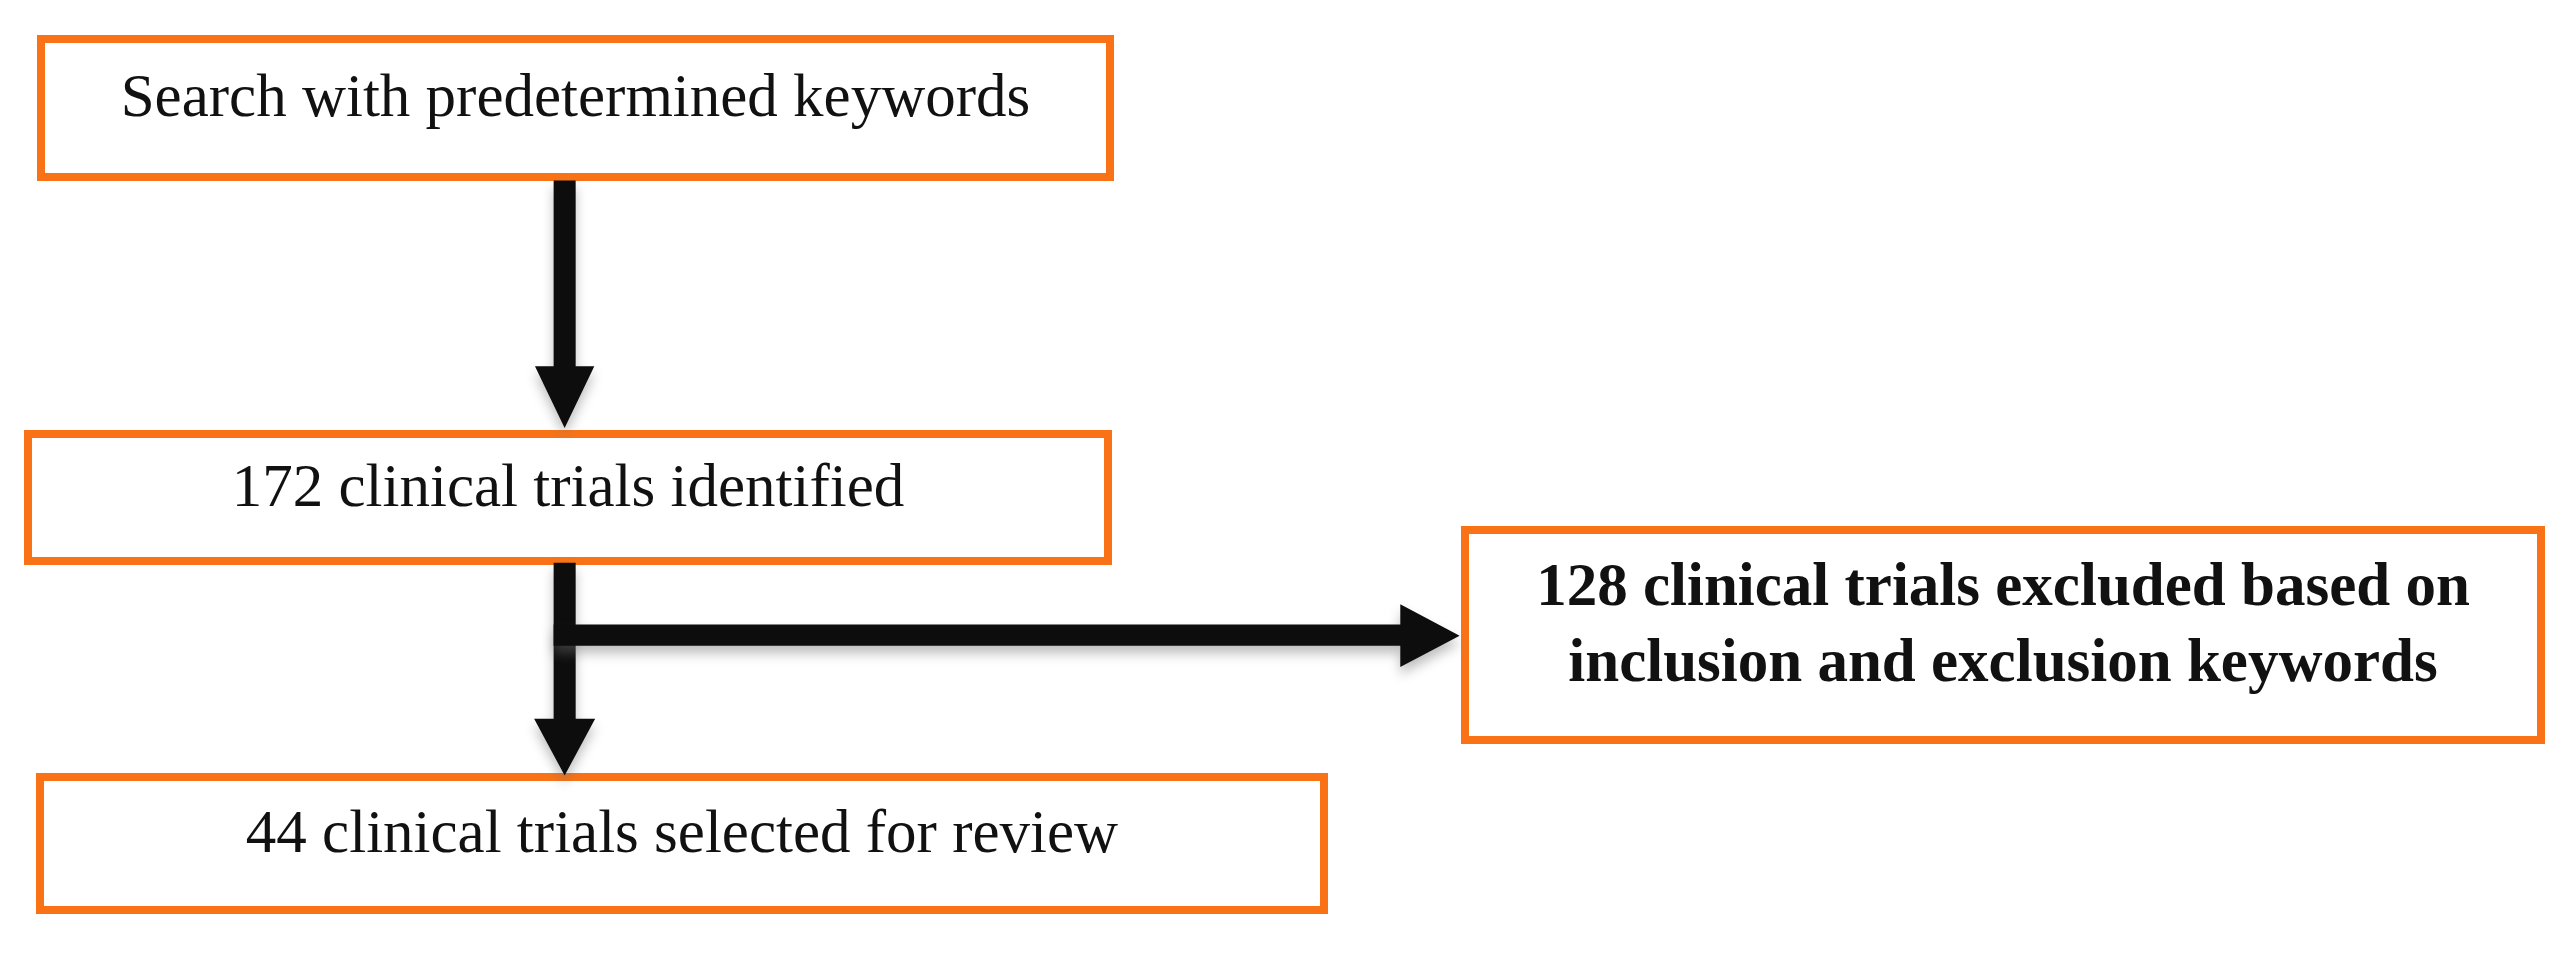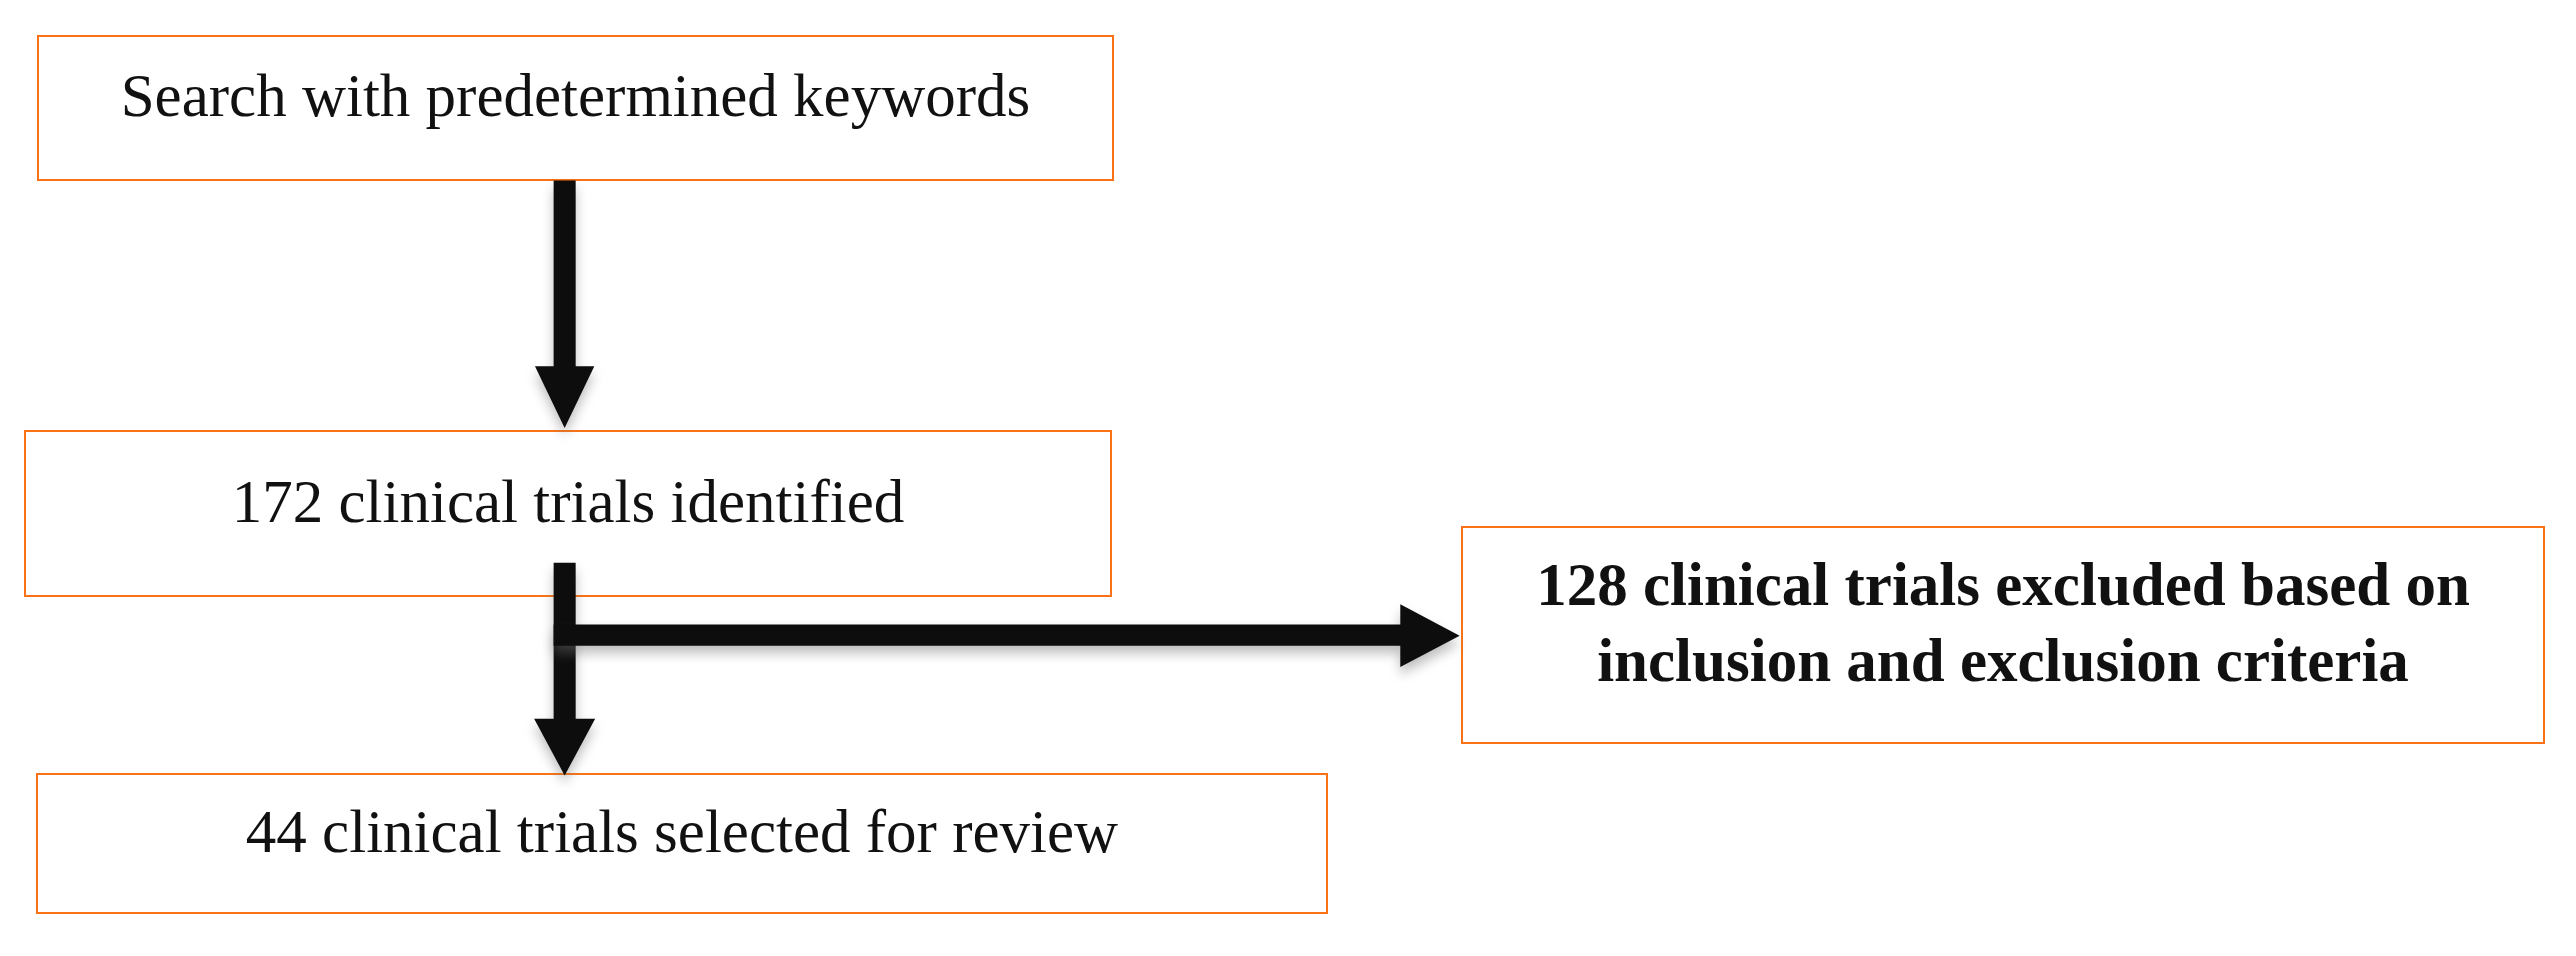--- a/index.html
+++ b/index.html
@@ -15,33 +15,33 @@
     font-family: "Liberation Serif", "DejaVu Serif", serif;
   }
   .canvas {
     position: absolute;
     inset: 0;
     background: #ffffff;
   }
   .flow-box {
     position: absolute;
     box-sizing: border-box;
-    border: 2px solid #f97316;
+    border: 8px solid #f97316;
     background: #ffffff;
     color: #111111;
     font-size: 61px;
     line-height: 76px;
     text-align: center;
     display: flex;
     align-items: center;
     justify-content: center;
     padding: 0 17px 24px 17px;
   }
   #box-search     { left: 37px;   top: 35px;  width: 1077px; height: 146px; }
-  #box-identified { left: 24px;   top: 430px; width: 1088px; height: 167px; justify-content: center; }
+  #box-identified { left: 24px;   top: 430px; width: 1088px; height: 135px; justify-content: center; }
   #box-excluded   { left: 1461px; top: 526px; width: 1084px; height: 218px; }
   #box-selected   { left: 36px;   top: 773px; width: 1292px; height: 141px; }
   .box-label { display: inline-block; }
   .box-label .line { display: block; font-weight: bold; }
   svg.arrows {
     position: absolute;
     left: 0;
     top: 0;
     pointer-events: none;
   }
@@ -60,21 +60,21 @@
     <span class="box-label">Search with predetermined keywords</span>
   </div>
 
   <div class="flow-box" id="box-identified">
     <span class="box-label">172 clinical trials identified</span>
   </div>
 
   <div class="flow-box" id="box-excluded">
     <span class="box-label">
       <span class="line">128 clinical trials excluded based on</span>
-      <span class="line">inclusion and exclusion criteria</span>
+      <span class="line">inclusion and exclusion keywords</span>
     </span>
   </div>
 
   <div class="flow-box" id="box-selected">
     <span class="box-label">44 clinical trials selected for review</span>
   </div>
 
   <svg class="arrows" width="2576" height="956" viewBox="0 0 3039 1128" aria-hidden="true">
     <path class="arrow" d="M653,213 H679 V432 H701 L666,505 L631,432 H653 Z"></path>
     <path class="arrow" d="M653,664 H679 V848 H702 L666,915 L630,848 H653 Z"></path>

